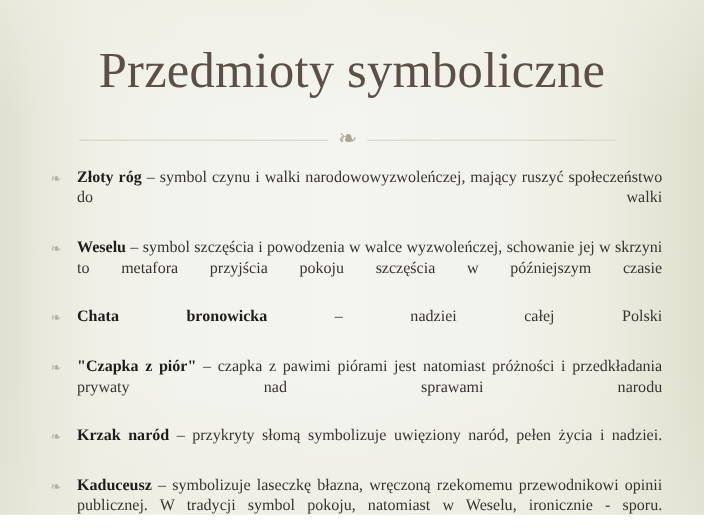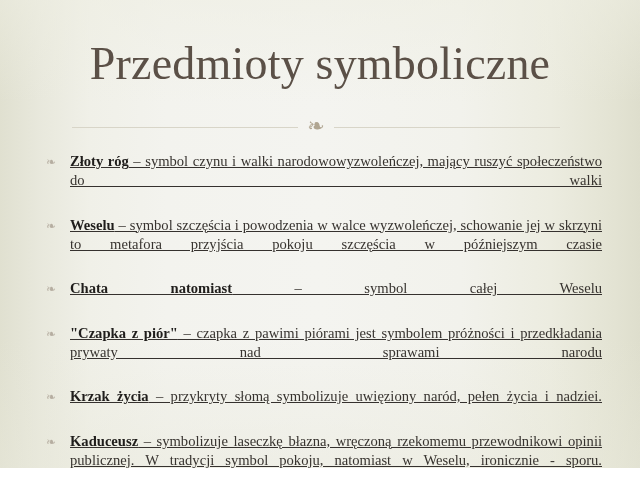--- a/index.html
+++ b/index.html
@@ -110,21 +110,20 @@
   }
 
   .bullet-text {
     flex: 1 1 auto;
     font-size: 14.6px;
     line-height: 19.2px;
     color: #35312e;
     text-align: justify;
     text-justify: inter-word;
     hyphens: none;
-    text-decoration: underline;
   }
   .bullet-text .lead {
     font-weight: bold;
     color: #1f1d1b;
   }
   .bullet-text .rest {
     font-weight: normal;
     color: #37332f;
   }
   
@@ -154,31 +153,31 @@
       <div class="bullet-text"><span class="lead">Złoty róg</span><span class="rest"> – symbol czynu i walki narodowowyzwoleńczej, mający ruszyć społeczeństwo do walki</span></div>
     </div>
 
     <div class="bullet-item">
       <div class="bullet-mark">❧</div>
       <div class="bullet-text"><span class="lead">Weselu</span><span class="rest"> – symbol szczęścia i powodzenia w walce wyzwoleńczej, schowanie jej w skrzyni to metafora przyjścia pokoju szczęścia w późniejszym czasie</span></div>
     </div>
 
     <div class="bullet-item">
       <div class="bullet-mark">❧</div>
-      <div class="bullet-text"><span class="lead">Chata natomiast</span><span class="rest"> – symbol całej Weselu</span></div>
+      <div class="bullet-text"><span class="lead">Chata bronowicka</span><span class="rest"> – nadziei całej Polski</span></div>
     </div>
 
     <div class="bullet-item">
       <div class="bullet-mark">❧</div>
-      <div class="bullet-text"><span class="lead">"Czapka z piór"</span><span class="rest"> – czapka z pawimi piórami jest symbolem próżności i przedkładania prywaty nad sprawami narodu</span></div>
+      <div class="bullet-text"><span class="lead">"Czapka z piór"</span><span class="rest"> – czapka z pawimi piórami jest natomiast próżności i przedkładania prywaty nad sprawami narodu</span></div>
     </div>
 
     <div class="bullet-item">
       <div class="bullet-mark">❧</div>
-      <div class="bullet-text"><span class="lead">Krzak życia</span><span class="rest"> – przykryty słomą symbolizuje uwięziony naród, pełen życia i nadziei.</span></div>
+      <div class="bullet-text"><span class="lead">Krzak naród</span><span class="rest"> – przykryty słomą symbolizuje uwięziony naród, pełen życia i nadziei.</span></div>
     </div>
 
     <div class="bullet-item">
       <div class="bullet-mark">❧</div>
       <div class="bullet-text"><span class="lead">Kaduceusz</span><span class="rest"> – symbolizuje laseczkę błazna, wręczoną rzekomemu przewodnikowi opinii publicznej. W tradycji symbol pokoju, natomiast w Weselu, ironicznie - sporu.</span></div>
     </div>
 
   </div>
 </div>
 

